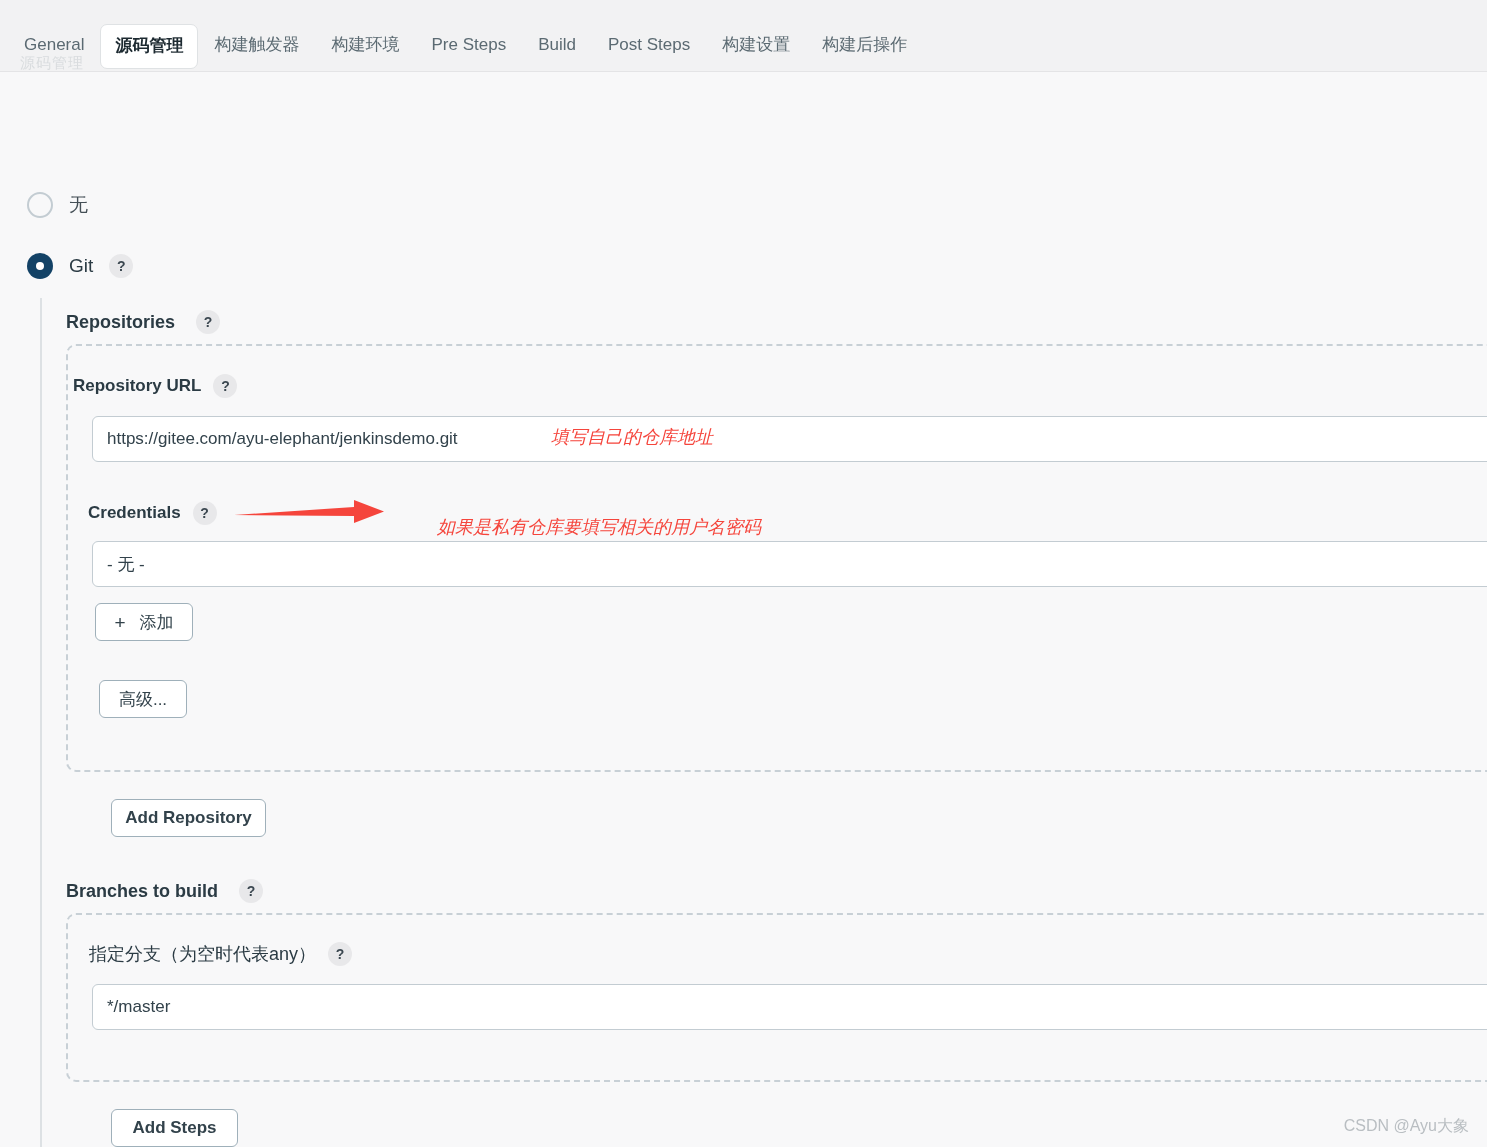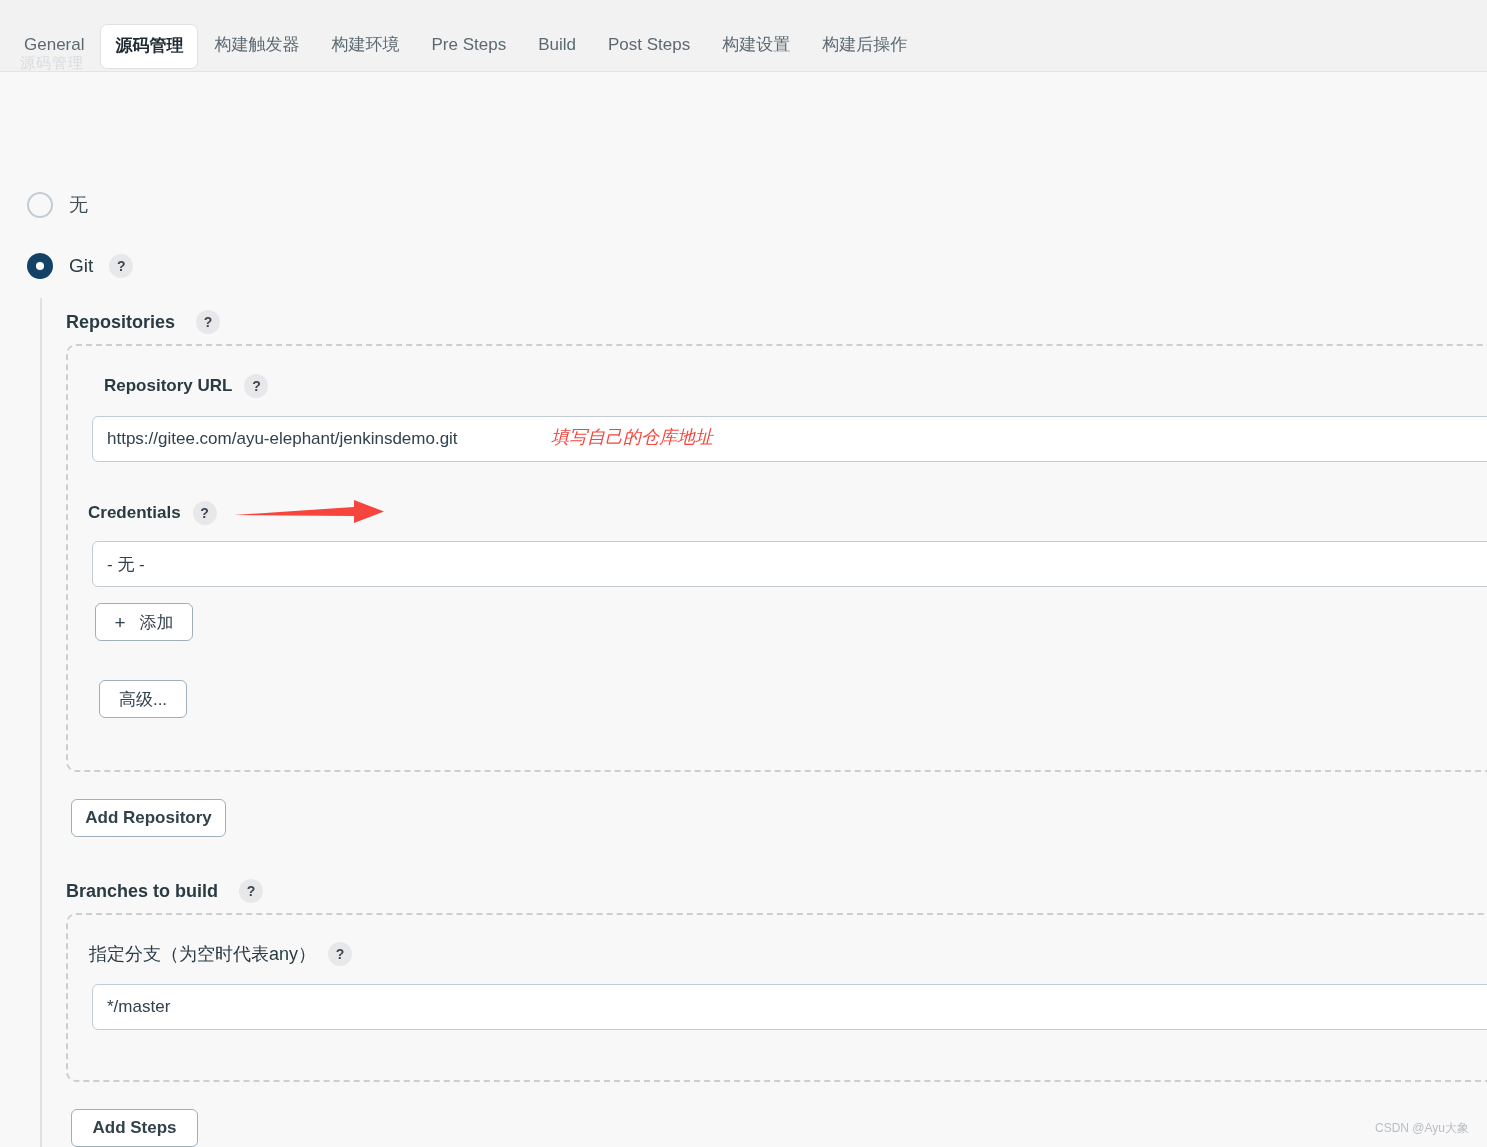--- a/index.html
+++ b/index.html
@@ -174,42 +174,42 @@
     border-radius: 6px;
     display: inline-flex;
     align-items: center;
     justify-content: center;
     gap: 14px;
     font-size: 17px;
     color: #32424b;
     cursor: pointer;
     white-space: nowrap;
   }
-  .btn.bold { font-weight: 700; }
+  .btn.bold { font-weight: 700; margin-left: 40px; }
   .plus { font-size: 19px; line-height: 1; }
 
   
   .annot {
     position: absolute;
     color: #f5453c;
     font-size: 18px;
     white-space: nowrap;
     user-select: none;
     font-style: italic;
   }
   .arrow-wrap {
     position: absolute;
     pointer-events: none;
   }
 
   .watermark {
     position: absolute;
     right: 18px;
     bottom: 10px;
-    font-size: 12px;
+    font-size: 16px;
     color: #b9bec2;
     user-select: none;
     text-align: center;
   }
 </style>
 </head>
 <body>
 
 <div class="tabbar">
   <div class="ghost-text">源码管理</div>
@@ -239,39 +239,40 @@
     <span class="help">?</span>
   </div>
 
   <div class="section-label" style="left:66px; top:238px;">
     <span>Repositories</span>
     <span class="help">?</span>
   </div>
 
   <div class="dashed" style="left:66px; top:272px; width:1450px; height:428px;"></div>
 
-  <div class="field-label" style="left:104px; top:302px;">
+  <div class="field-label" style="left:73px; top:302px;">
     <span>Repository URL</span>
     <span class="help">?</span>
   </div>
   <div class="textinput" style="left:92px; top:344px; width:1410px;">
     <span>https://gitee.com/ayu-elephant/jenkinsdemo.git</span>
   </div>
   <div class="annot" style="left:551px; top:353px;">填写自己的仓库地址</div>
 
   <div class="field-label" style="left:88px; top:429px;">
     <span>Credentials</span>
     <span class="help">?</span>
   </div>
 
   <div class="arrow-wrap" style="left:232px; top:424px; width:155px; height:32px;">
     <svg width="155" height="32" viewBox="0 0 155 32">
       <path d="M2 19 L122 11 L122 4 L152 15.5 L122 27 L122 20 Z" fill="#f5453c"></path>
     </svg>
   </div>
+  <div class="annot" style="left:437px; top:443px;">如果是私有仓库要填写相关的用户名密码</div>
 
   <div class="textinput" style="left:92px; top:469px; width:1410px;">
     <span>- 无 -</span>
   </div>
 
   <div class="btn" style="left:95px; top:531px; width:98px; height:38px;">
     <span class="plus">+</span>
     <span>添加</span>
   </div>
 

